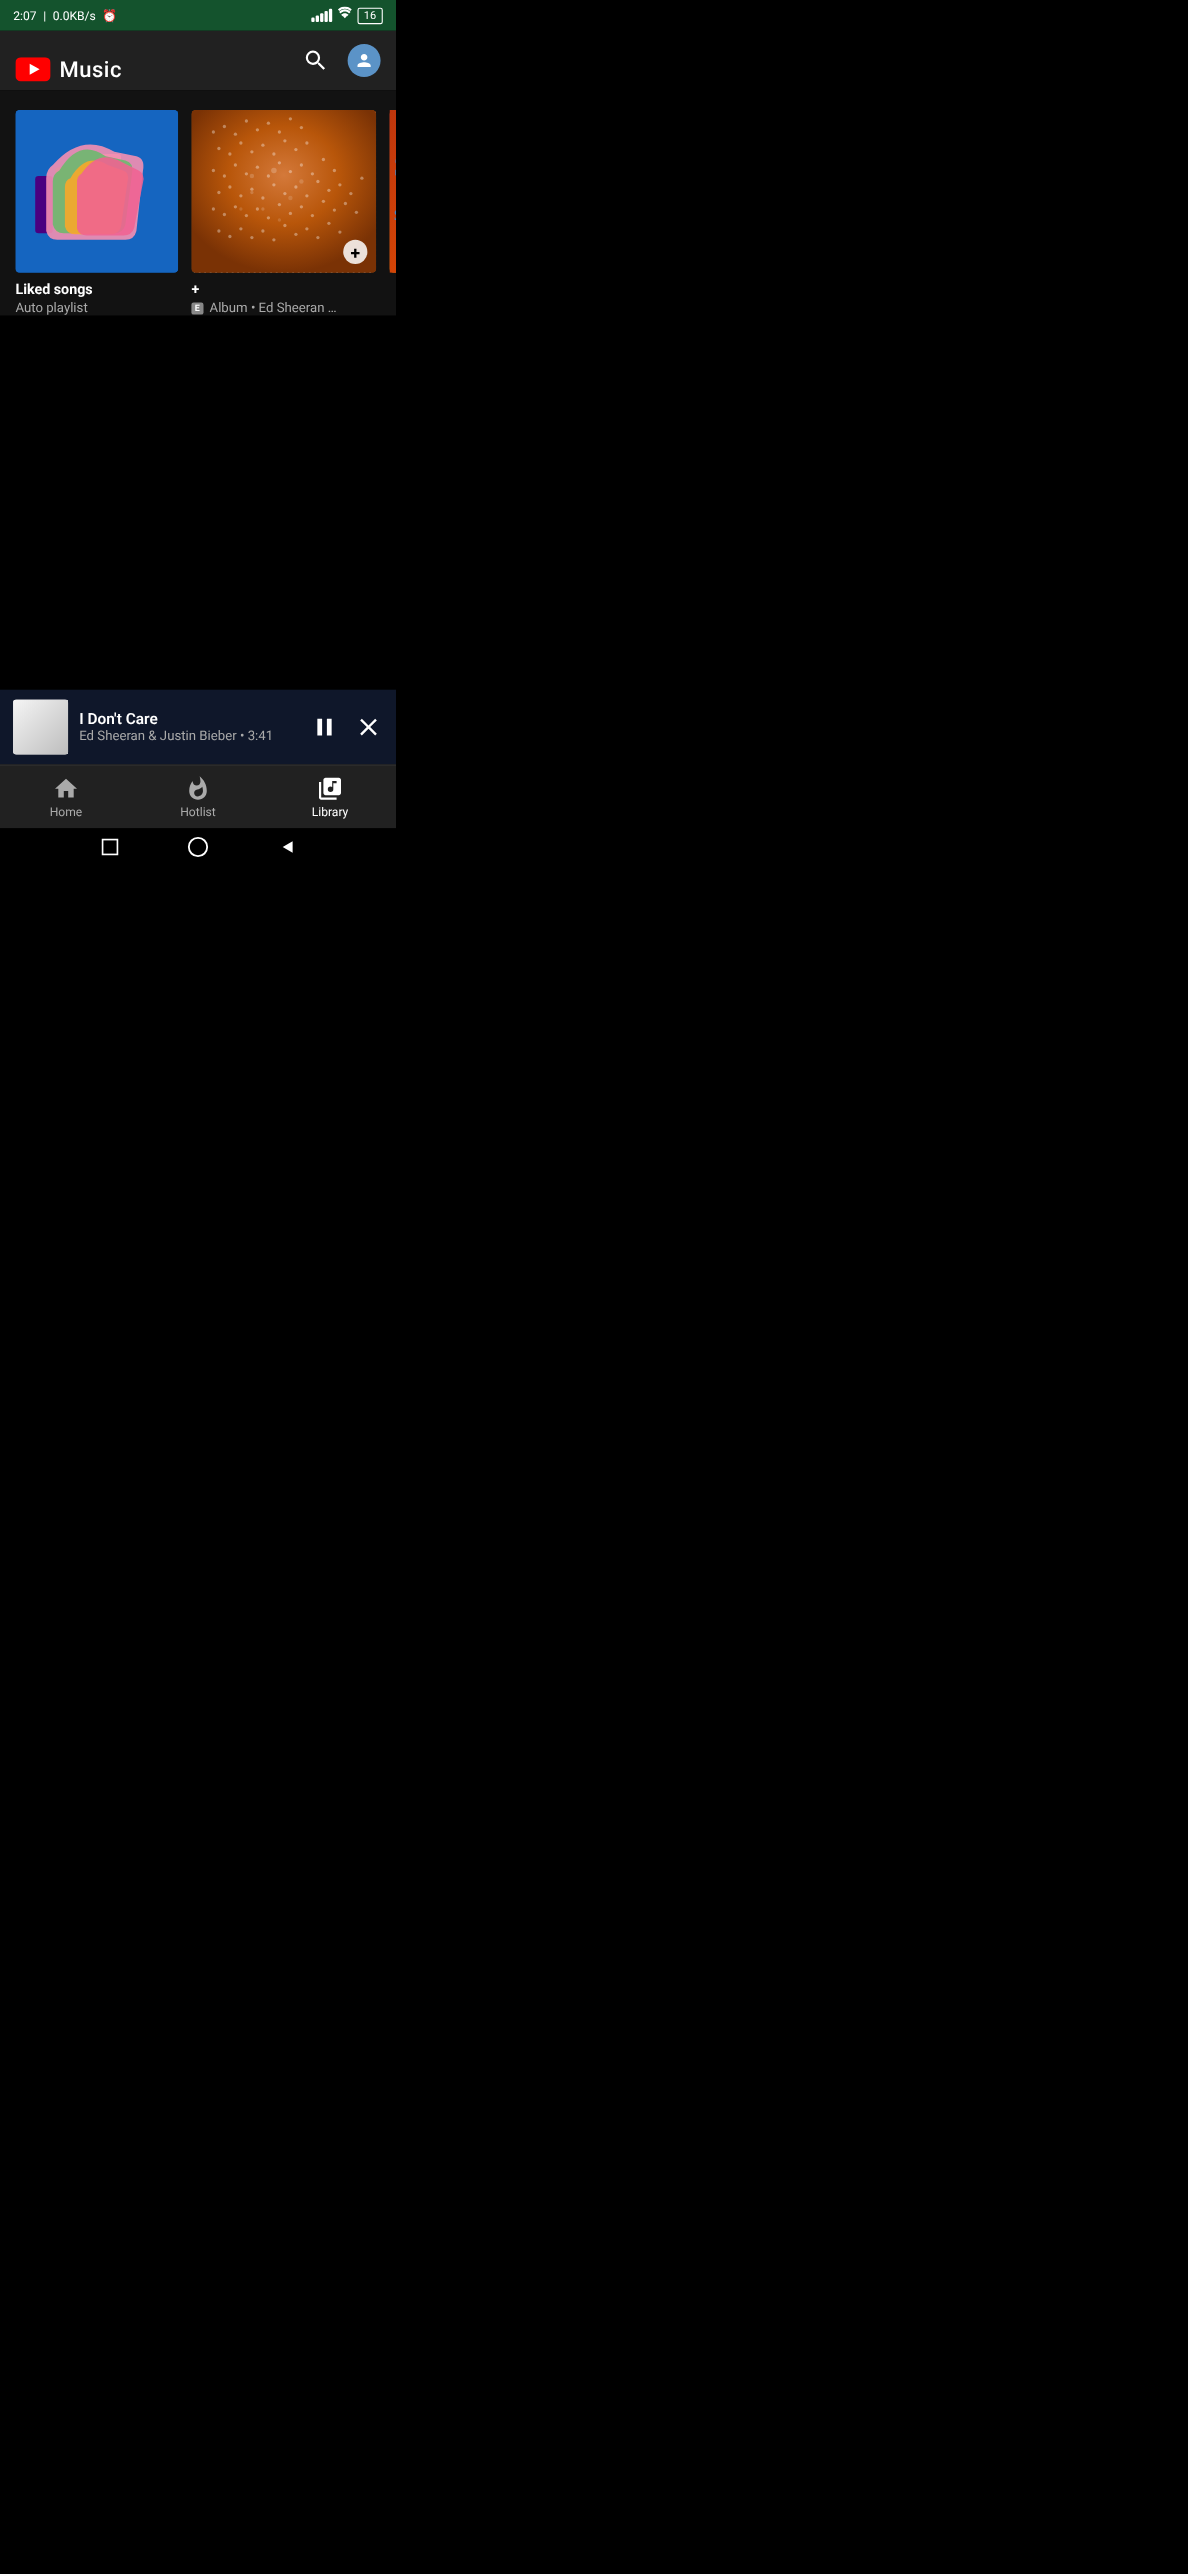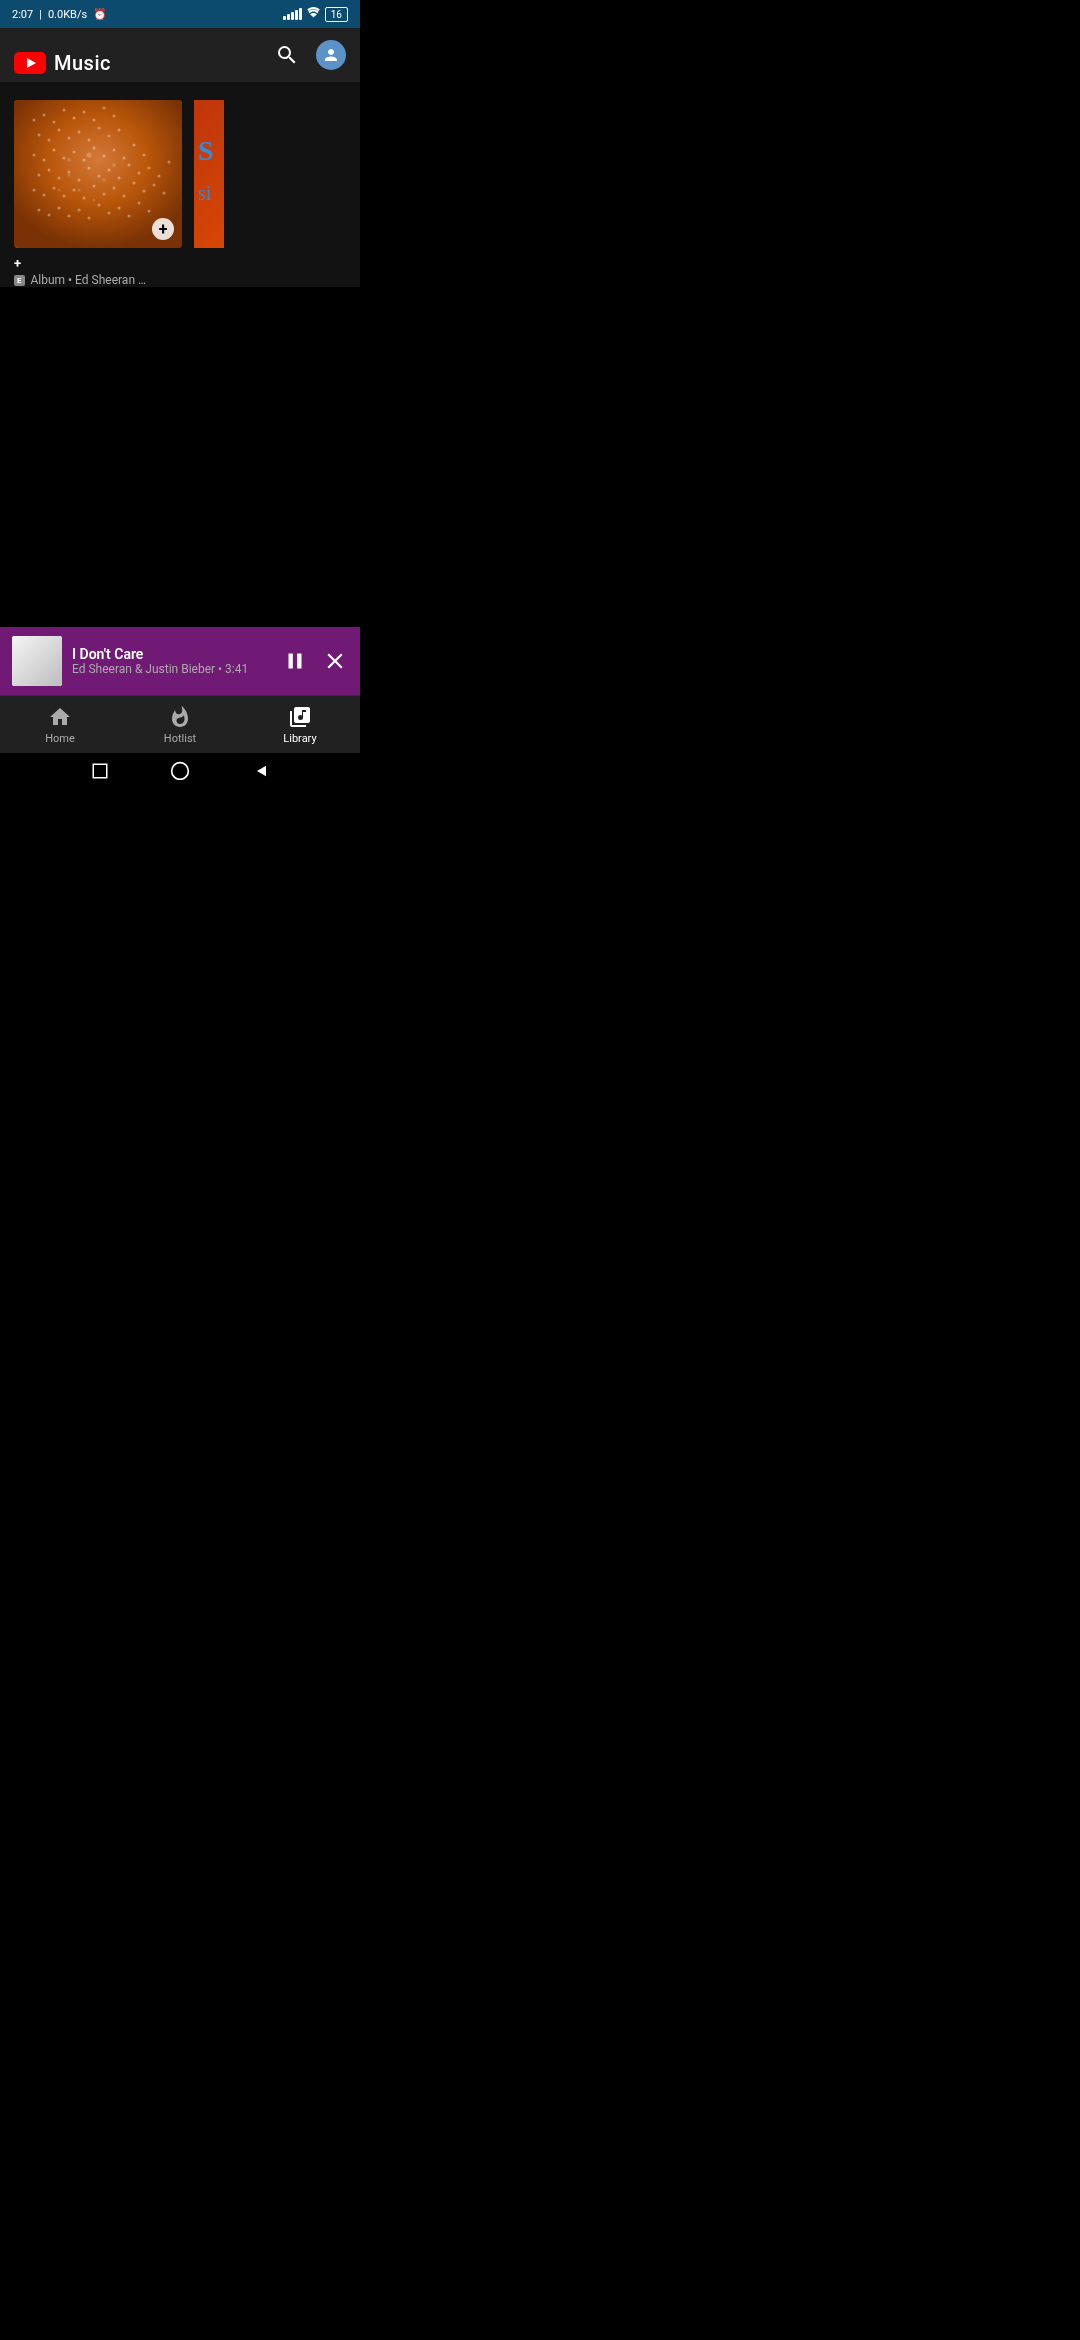--- a/index.html
+++ b/index.html
@@ -10,21 +10,21 @@
       height: 780px;
       background: #000;
       font-family: 'Roboto', Arial, sans-serif;
       color: #fff;
       overflow: hidden;
       position: relative;
     }
 
     
     .status-bar {
-      background: #0c4a6e;
+      background: #14532d;
       display: flex;
       justify-content: space-between;
       align-items: center;
       padding: 6px 12px;
       height: 28px;
     }
     .status-left {
       font-size: 11px;
       color: #fff;
       display: flex;
@@ -237,21 +237,21 @@
     }
 
     
     .black-section {
       background: #000;
       height: 340px;
     }
 
     
     .mini-player {
-      background: #701a75;
+      background: #0f172a;
       display: flex;
       align-items: center;
       padding: 10px 12px;
       height: 68px;
       gap: 10px;
     }
     .mini-thumb {
       width: 50px;
       height: 50px;
       border-radius: 3px;
@@ -397,20 +397,44 @@
       </svg>
     </div>
   </div>
 </div>
 
 <div class="main-content">
 
 
   <div class="cards-row">
 
+    <div class="card">
+      <div class="card-thumb">
+        <div class="liked-songs-art">
+          <svg class="thumbsup-art" viewBox="0 0 148 148" xmlns="http://www.w3.org/2000/svg">
+            <rect width="148" height="148" fill="#1565c0"></rect>
+
+            <rect x="18" y="60" width="16" height="52" fill="#4a0080" rx="3"></rect>
+            <rect x="36" y="52" width="18" height="60" fill="#388e3c" rx="3"></rect>
+            <rect x="56" y="56" width="18" height="56" fill="#e65100" rx="3"></rect>
+            <rect x="76" y="40" width="20" height="72" fill="#f48fb1" rx="3"></rect>
+
+            <path d="M34 50 Q60 20 90 38 L110 42 Q118 44 116 55 L110 110 Q108 118 100 118 L38 118 Q30 118 28 110 L28 62 Q28 54 34 50z" fill="#f48fb1" opacity="0.9"></path>
+
+            <path d="M40 55 Q58 25 82 42 L100 46 Q108 48 106 58 L100 104 Q98 112 90 112 L44 112 Q36 112 34 104 L34 65 Q34 58 40 55z" fill="#66bb6a" opacity="0.85"></path>
+
+            <path d="M50 62 Q64 38 84 50 L98 55 Q104 57 102 65 L96 106 Q94 113 87 113 L54 113 Q47 113 45 106 L45 70 Q45 64 50 62z" fill="#ffa726" opacity="0.85"></path>
+
+            <path d="M60 58 Q76 34 98 48 L112 55 Q118 58 116 66 L108 107 Q106 114 98 114 L65 114 Q58 114 56 108 L56 66 Q56 60 60 58z" fill="#f06292" opacity="0.88"></path>
+          </svg>
+        </div>
+      </div>
+      <div class="card-label">Liked songs</div>
+      <div class="card-sub">Auto playlist</div>
+    </div>
 
     <div class="card">
       <div class="card-thumb card-thumb-wide" style="position:relative;">
         <div class="ed-face">
 
           <svg width="168" height="148" viewBox="0 0 168 148" style="position:absolute;top:0;left:0;">
             <defs>
               <radialGradient id="faceGrad" cx="50%" cy="40%" r="60%">
                 <stop offset="0%" stop-color="#d4793a"></stop>
                 <stop offset="50%" stop-color="#b8560a"></stop>

